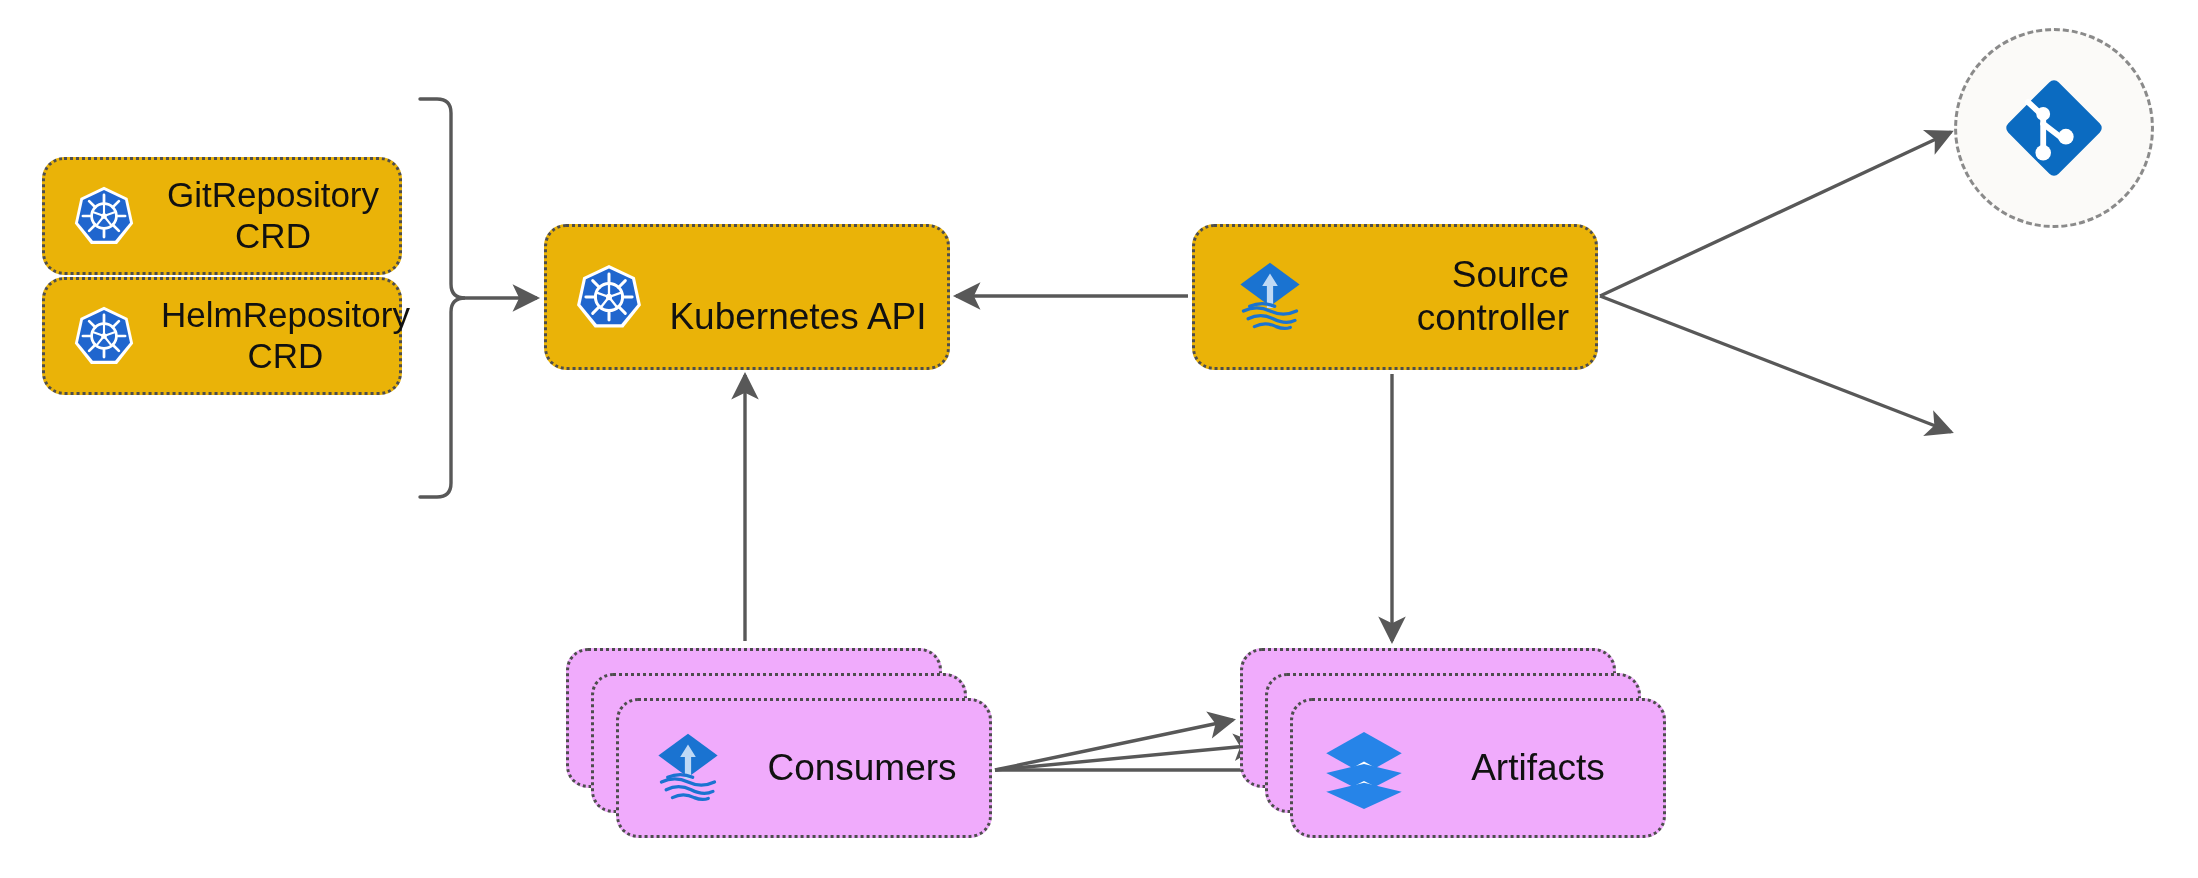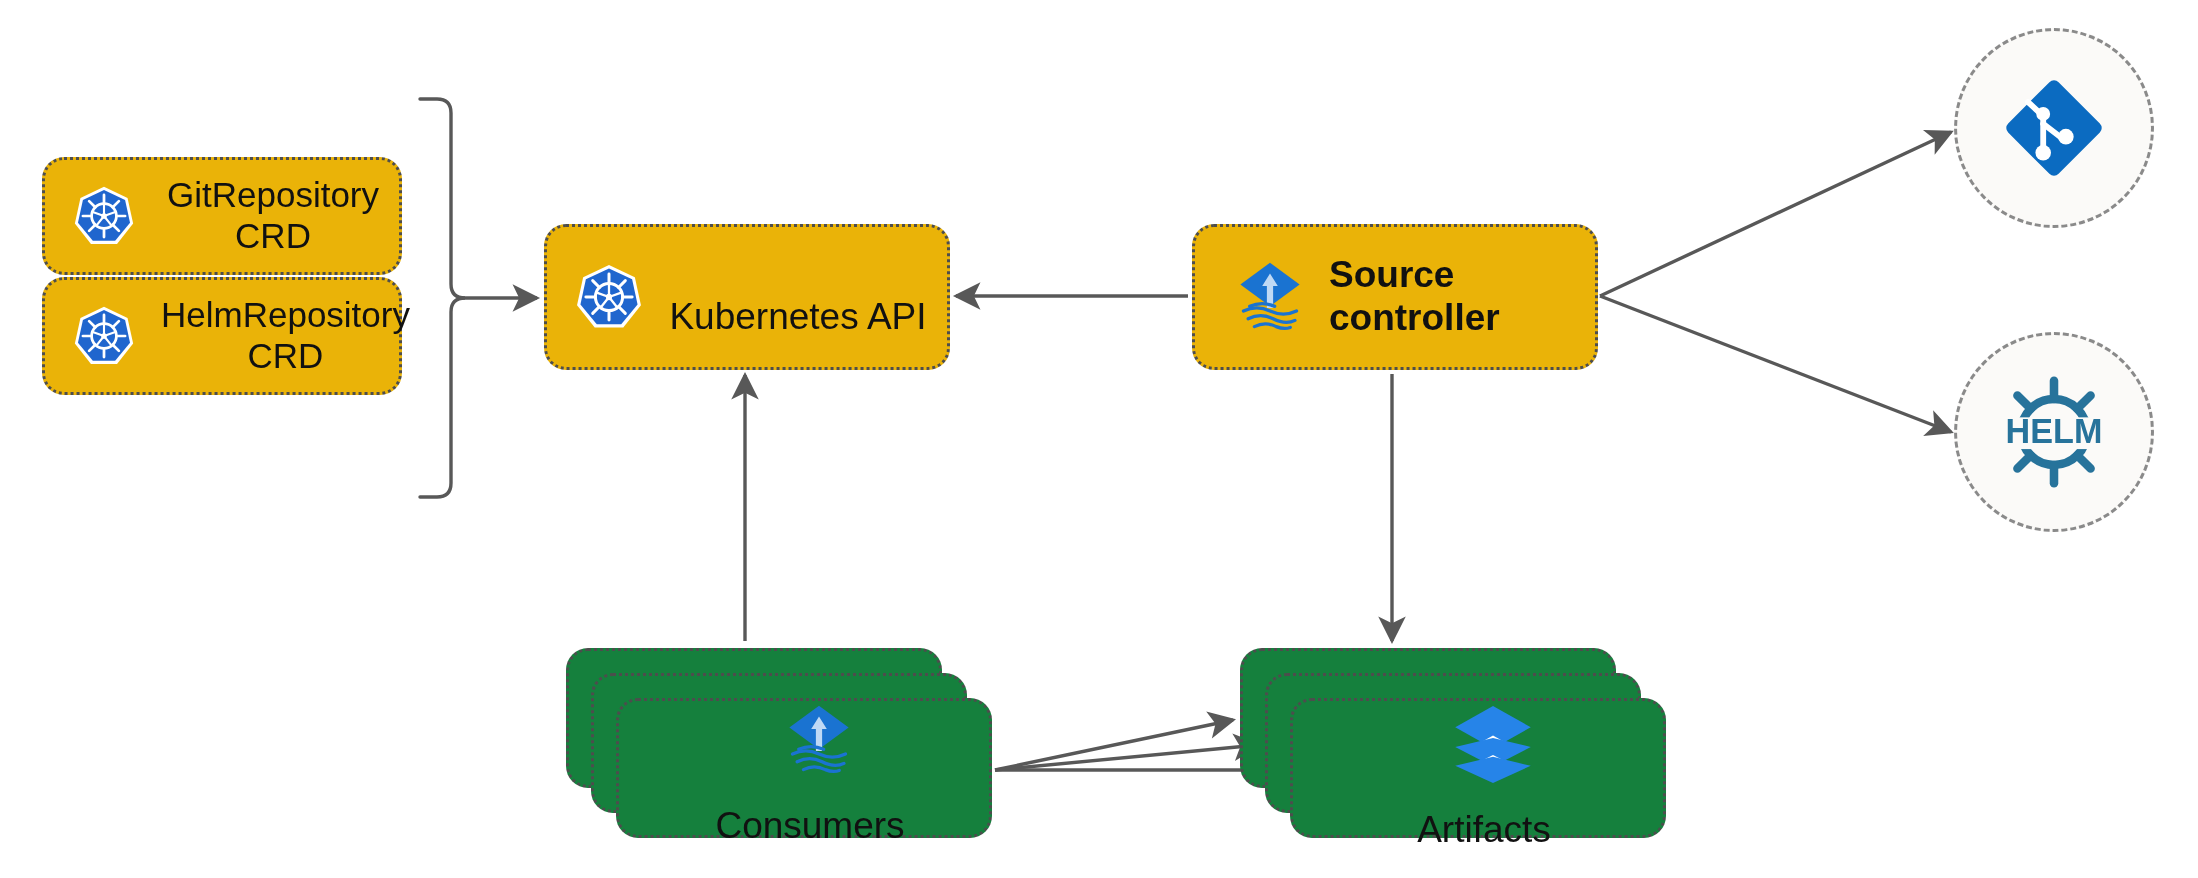--- a/index.html
+++ b/index.html
@@ -72,38 +72,36 @@
     left: 1192px;
     top: 224px;
     width: 406px;
     height: 146px;
     padding-left: 36px;
     gap: 20px;
   }
   #node-source-controller .label {
     font-size: 37px;
     flex: 1;
-    text-align: left;
+    text-align: right;
     padding-right: 26px;
-    font-weight: bold;
   }
 
   
   .stack {
     position: absolute;
   }
   .stack .card {
     position: absolute;
     box-sizing: border-box;
-    background: #15803d;
+    background: #f0abfc;
     border: 3px dotted #4d4d4d;
     border-radius: 22px;
     width: 376px;
     height: 140px;
-    flex-direction: column;
   }
   .stack .card.c1 { left: 0px;  top: 0px;  }
   .stack .card.c2 { left: 25px; top: 25px; }
   .stack .card.c3 {
     left: 50px;
     top: 50px;
     display: flex;
     align-items: center;
     padding-left: 30px;
     gap: 26px;
@@ -344,31 +342,14 @@
           <circle cx="40" cy="37" r="6.4"></circle>
           <circle cx="61" cy="58" r="7.2"></circle>
         </g>
         <g stroke="#ffffff" stroke-width="5.4" stroke-linecap="round">
           <line x1="26" y1="26" x2="40" y2="39"></line>
         </g>
       </svg>
     </span>
   </div>
 
-  <div class="circle-node" id="node-helm">
-    <span class="icon-helm">
-      <svg viewBox="0 0 100 100" width="100%" height="100%">
-        <g stroke="#27739B" stroke-width="7" fill="none" stroke-linecap="round">
-          <circle cx="50" cy="50" r="27"></circle>
-          <line x1="50" y1="8" x2="50" y2="23"></line>
-          <line x1="50" y1="77" x2="50" y2="92"></line>
-          <line x1="20" y1="20" x2="31" y2="31"></line>
-          <line x1="69" y1="69" x2="80" y2="80"></line>
-          <line x1="80" y1="20" x2="69" y2="31"></line>
-          <line x1="31" y1="69" x2="20" y2="80"></line>
-        </g>
-        <rect x="6" y="38" width="88" height="26" fill="#FBFAF8"></rect>
-        <text x="50" y="59" text-anchor="middle" font-family="'Liberation Sans', sans-serif" font-size="28" font-weight="bold" fill="#27739B">HELM</text>
-      </svg>
-    </span>
-  </div>
 
 </div>
 
 </body></html>

